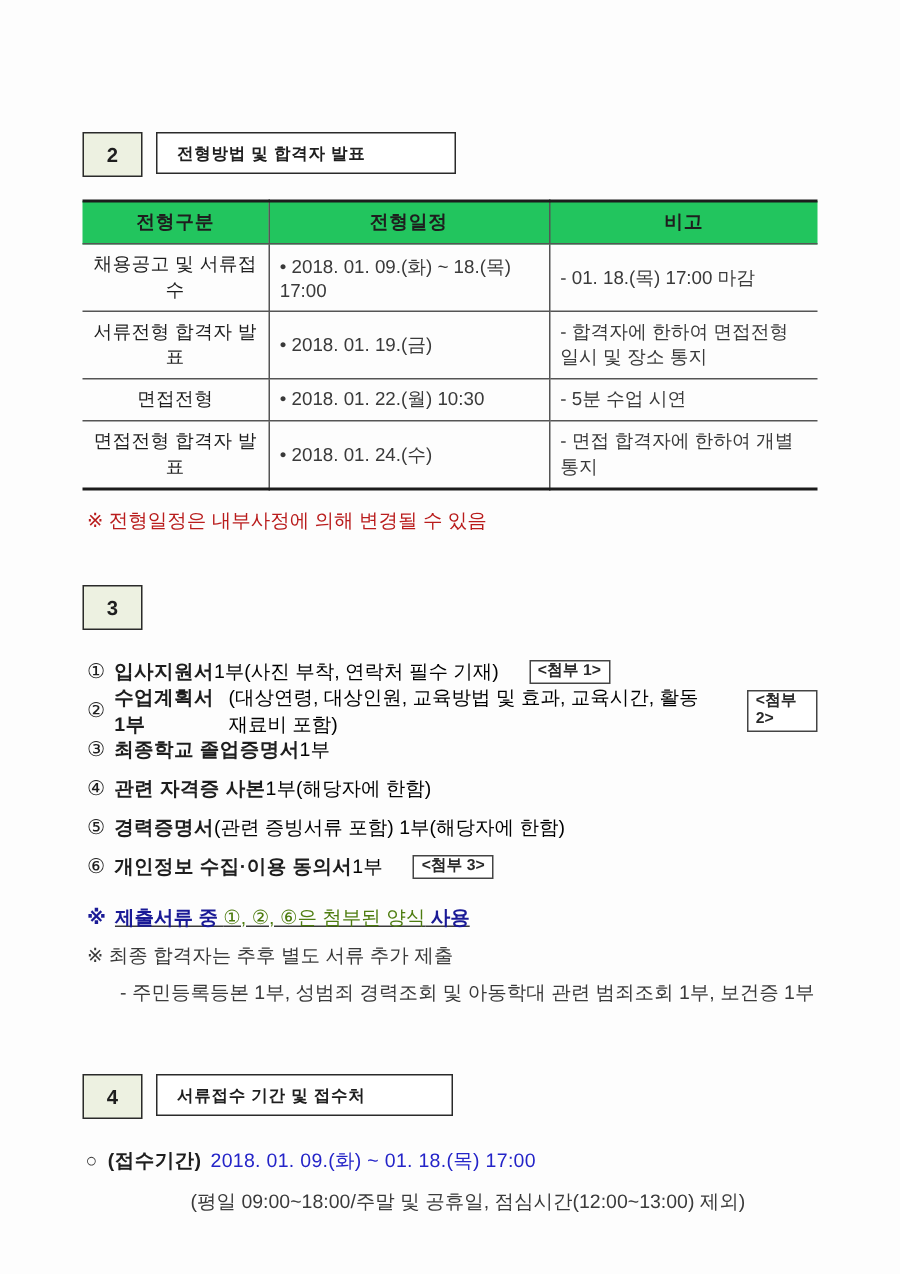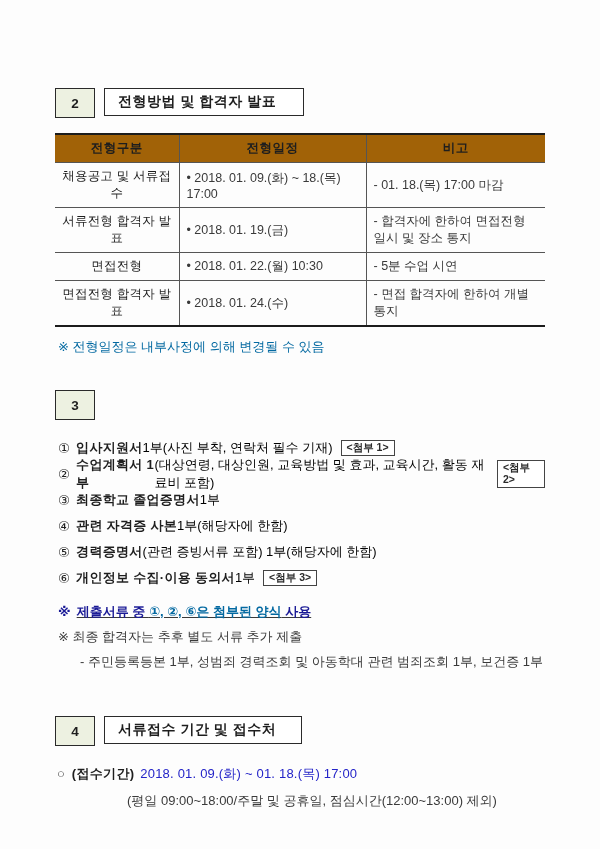--- a/index.html
+++ b/index.html
@@ -22,21 +22,21 @@
     border: 1.6px solid #2a2a2a;
     display: flex; align-items: center; justify-content: center;
     font-weight: bold; font-size: 13.5px; color: #1e1e1e;
   }
   .sec-title {
     min-width: 186px; height: 28px; box-sizing: border-box;
     border: 1.4px solid #2a2a2a;
     background: #ffffff;
     display: flex; align-items: center;
     padding: 0 13px;
-    font-weight: bold; font-size: 14px; color: #1e1e1e;
+    font-weight: bold; font-size: 11px; color: #1e1e1e;
     letter-spacing: 0.5px;
   }
 
   
   table.schedule {
     border-collapse: collapse;
     width: 490px;
     margin-top: 15px;
     border-top: 2.2px solid #1c1c1c;
     border-bottom: 2.2px solid #1c1c1c;
@@ -45,54 +45,54 @@
   table.schedule th, table.schedule td {
     border: 1px solid #555;
     border-left: 1px solid #555;
     font-size: 12.5px;
     padding: 5px 7px;
     vertical-align: middle;
   }
   table.schedule th:first-child, table.schedule td:first-child { border-left: none; }
   table.schedule th:last-child, table.schedule td:last-child { border-right: none; }
   table.schedule th {
-    background: #a16207;
+    background: #22c55e;
     font-weight: bold; color: #1e1e1e;
     text-align: center; height: 17px;
     letter-spacing: 0.5px;
   }
   table.schedule td.cat {
     text-align: center; font-weight: normal; color: #1e1e1e;
     letter-spacing: 0.2px;
   }
   table.schedule td.sched, table.schedule td.note { text-align: left; color: #3a3a3a; }
   table.schedule td.note { white-space: pre-line; line-height: 1.35; }
   .col1 { width: 124px; } .col2 { width: 187px; } .col3 { width: 179px; }
 
-  .footnote { margin-top: 11px; padding-left: 3px; color: #0369a1; }
+  .footnote { margin-top: 11px; padding-left: 3px; color: #b91c1c; }
 
   
   .doc-list { margin-top: 15px; padding-left: 3px; }
   .doc-item { height: 26px; display: flex; align-items: center; }
   .doc-item .marker { color: #1e1e1e; margin-right: 6px; font-size: 13.5px; }
   .doc-item .bold { font-weight: bold; color: #1e1e1e; letter-spacing: 0.3px; }
   .doc-item .rest { color: #000000; }
   .attach-badge {
     display: inline-block;
     border: 1px solid #444;
     font-size: 10.5px; font-weight: bold; color: #2a2a2a;
-    padding: 1px 5px 2px 5px; margin-left: 8px;
+    padding: 1px 5px 2px 5px; margin-left: 20px;
     background: #fff;
     line-height: 1.1;
   }
   .s3-notes { margin-top: 8px; padding-left: 3px; }
   .s3-notes .nline { height: 25px; display: flex; align-items: center; }
   .note-underline { text-decoration: underline; }
   .navy { color: #1a1a96; font-weight: bold; }
-  .blue { color: #0369a1; font-weight: bold; margin-top: 20px; }
+  .blue { color: #4d7c0f; font-weight: normal; margin-top: 20px; }
   .sub-dash { padding-left: 22px; }
 
   
   .s4-lines { margin-top: 14px; padding-left: 2px; }
   .s4-line { min-height: 27px; display: flex; align-items: center; }
   .s4-line .omark { margin-right: 7px; color: #3a3a3a; }
   .s4-line .blabel { font-weight: bold; color: #1e1e1e; margin-right: 6px; letter-spacing: 0.3px; }
   .s4-line .bluebold { color: #2424c8; font-weight: normal; letter-spacing: 0.2px; }
   .s4-indent { padding-left: 70px; color: #3a3a3a; }
   .gap-s3 { margin-top: 34px; }

